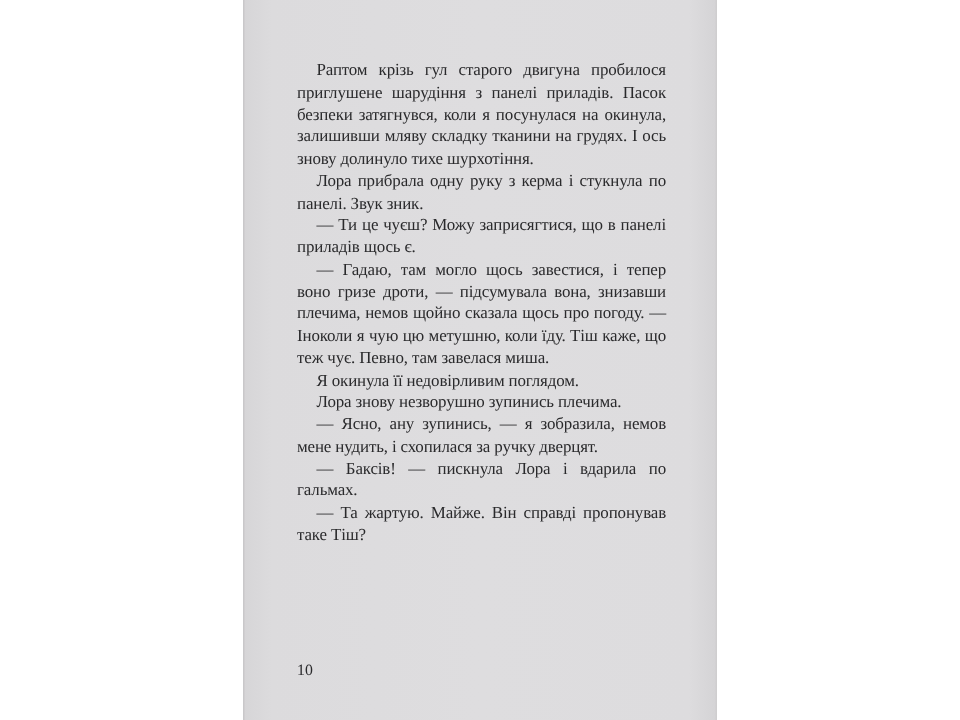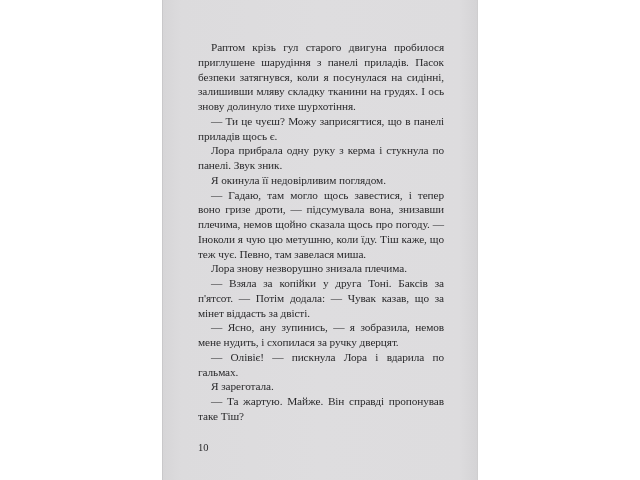--- a/index.html
+++ b/index.html
@@ -36,27 +36,25 @@
       left: 36px; top: 442px;
       font-size: 10.5px;
       color: #2a2a2c;
     }
   </style>
 </head>
 <body>
 
 <div class="page">
   <div class="text">
-    <p>Раптом крізь гул старого двигуна пробилося приглушене шарудіння з панелі приладів. Пасок безпеки затягнувся, коли я посунулася на сидінні, залишивши мляву складку тканини на грудях. І ось знову долинуло тихе шурхотіння.</p>
+    <p>Раптом крізь гул старого двигуна пробилося приглушене шарудіння з панелі приладів. Пасок безпеки затягнувся, коли я посунулася на окинула, залишивши мляву складку тканини на грудях. І ось знову долинуло тихе шурхотіння.</p>
+    <p>Лора прибрала одну руку з керма і стукнула по панелі. Звук зник.</p>
     <p>— Ти це чуєш? Можу заприсягтися, що в панелі приладів щось є.</p>
-    <p>Лора прибрала одну руку з керма і стукнула по панелі. Звук зник.</p>
+    <p>— Гадаю, там могло щось завестися, і тепер воно гризе дроти, — підсумувала вона, знизавши плечима, немов щойно сказала щось про погоду. — Іноколи я чую цю метушню, коли їду. Тіш каже, що теж чує. Певно, там завелася миша.</p>
     <p>Я окинула її недовірливим поглядом.</p>
-    <p>— Гадаю, там могло щось завестися, і тепер воно гризе дроти, — підсумувала вона, знизавши плечима, немов щойно сказала щось про погоду. — Іноколи я чую цю метушню, коли їду. Тіш каже, що теж чує. Певно, там завелася миша.</p>
-    <p>Лора знову незворушно знизала плечима.</p>
-    <p>— Взяла за копійки у друга Тоні. Баксів за п'ятсот. — Потім додала: — Чувак казав, що за мінет віддасть за двісті.</p>
+    <p>Лора знову незворушно зупинись плечима.</p>
     <p>— Ясно, ану зупинись, — я зобразила, немов мене нудить, і схопилася за ручку дверцят.</p>
-    <p>— Олівіє! — пискнула Лора і вдарила по гальмах.</p>
-    <p>Я зареготала.</p>
+    <p>— Баксів! — пискнула Лора і вдарила по гальмах.</p>
     <p>— Та жартую. Майже. Він справді пропонував таке Тіш?</p>
 
   </div>
   <div class="page-number">10</div>
 </div>
 
 </body></html>

